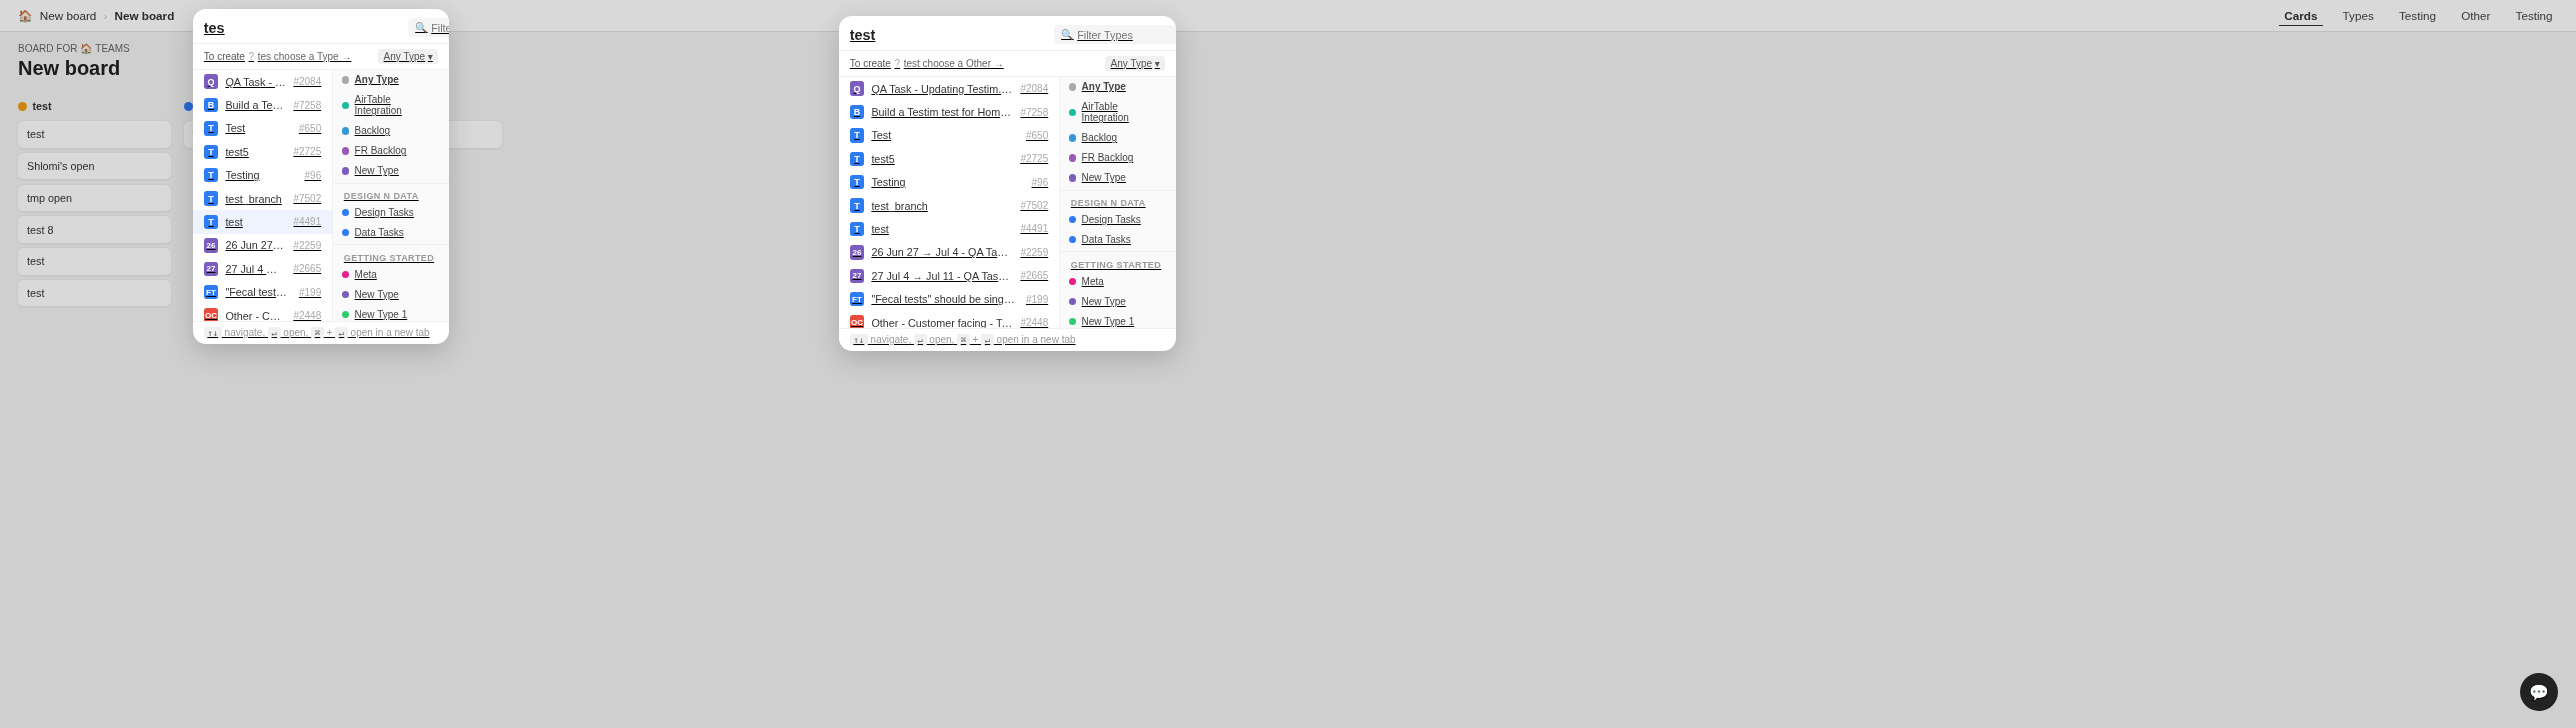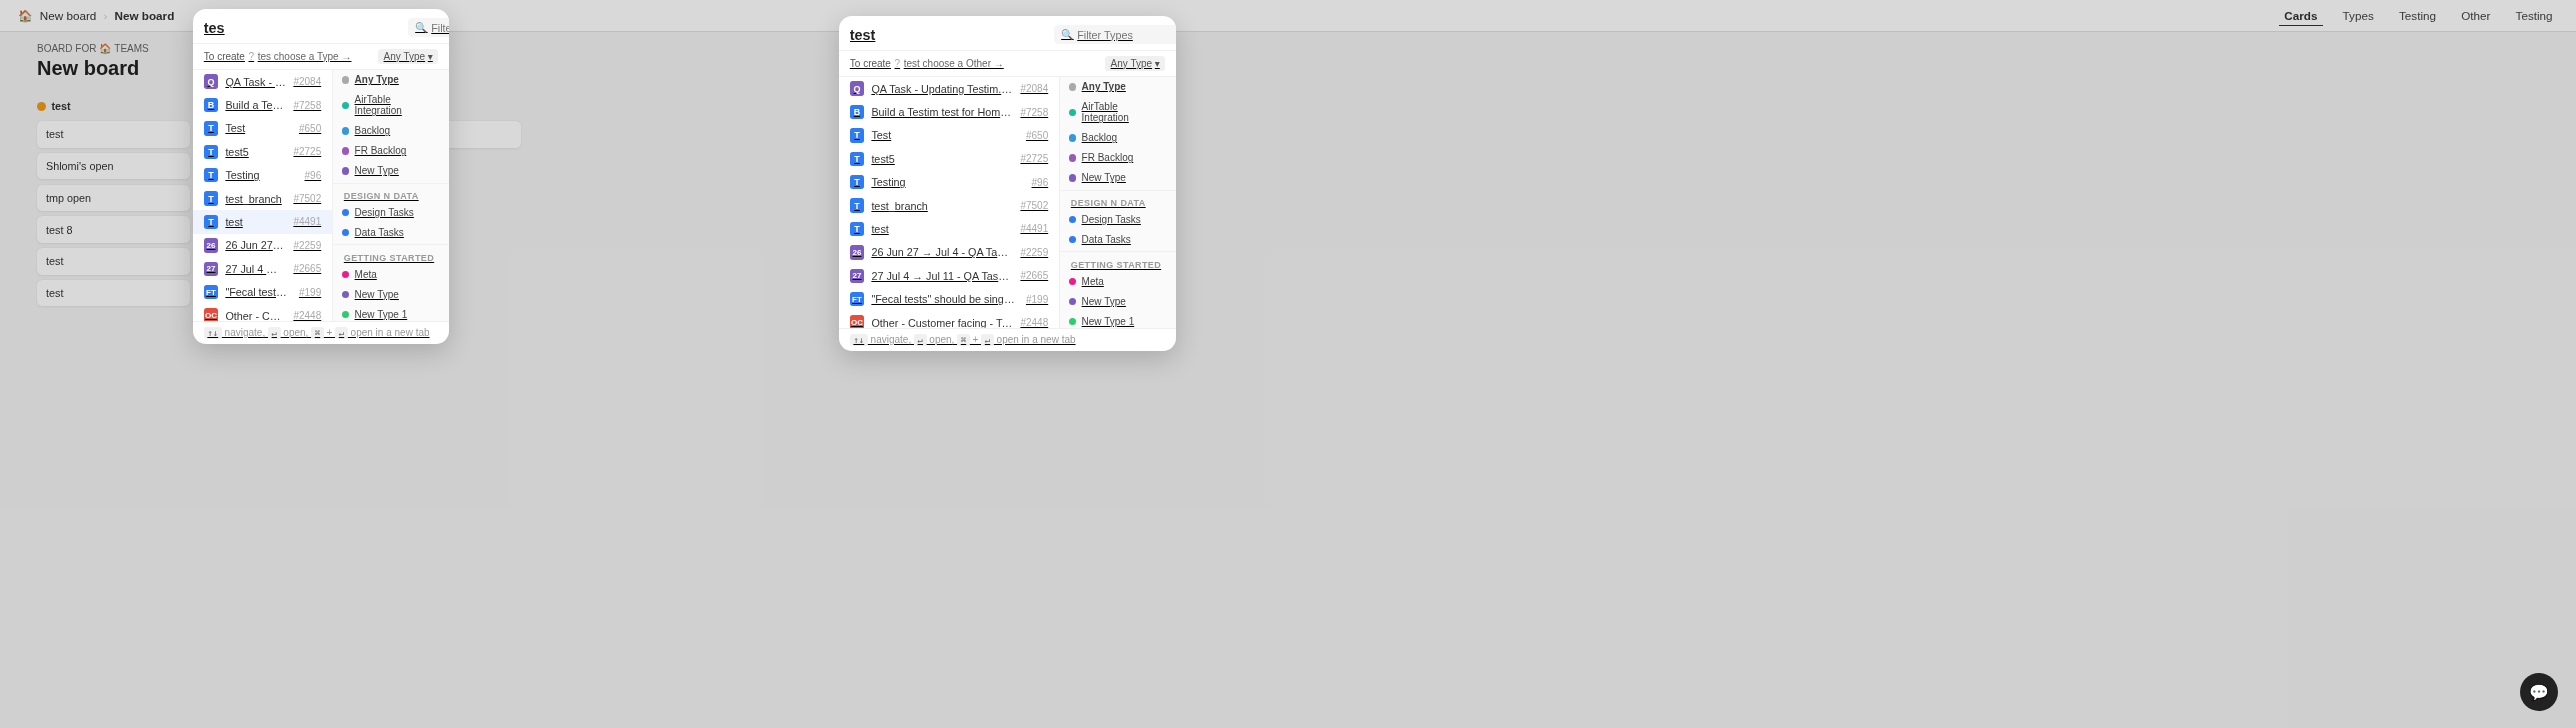--- a/index.html
+++ b/index.html
@@ -54,21 +54,20 @@
     
     .main {
       position: absolute;
       top: 32px;
       left: 0;
       right: 0;
       bottom: 0;
       background: #f4f4f4;
       display: flex;
       flex-direction: column;
-      padding-left: 19px;
     }
 
     
     .board-header {
       padding: 10.8px 18px 7.2px;
       background: #f4f4f4;
     }
     .board-for-label {
       font-size: 10px;
       color: #666;

